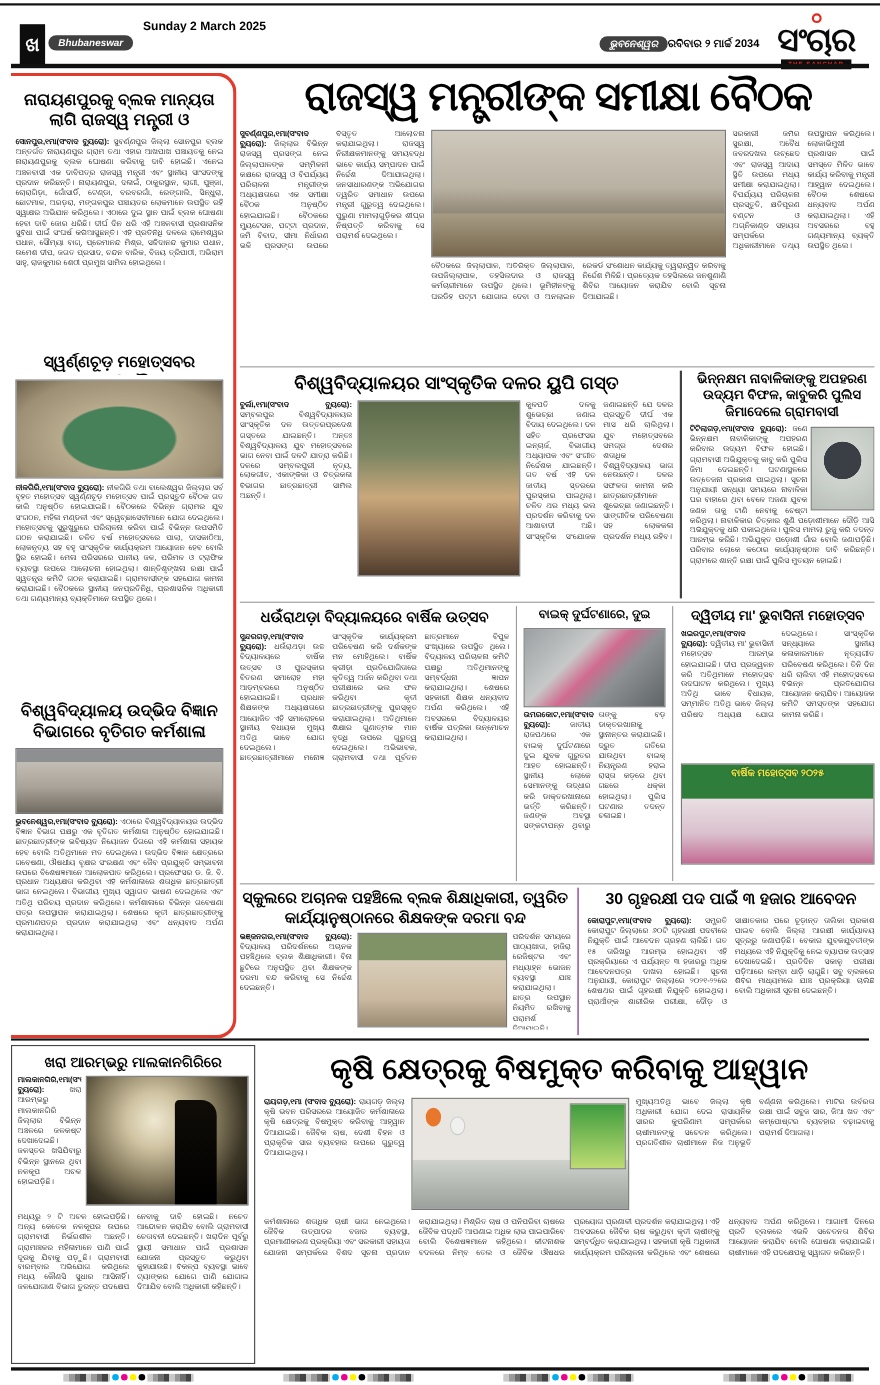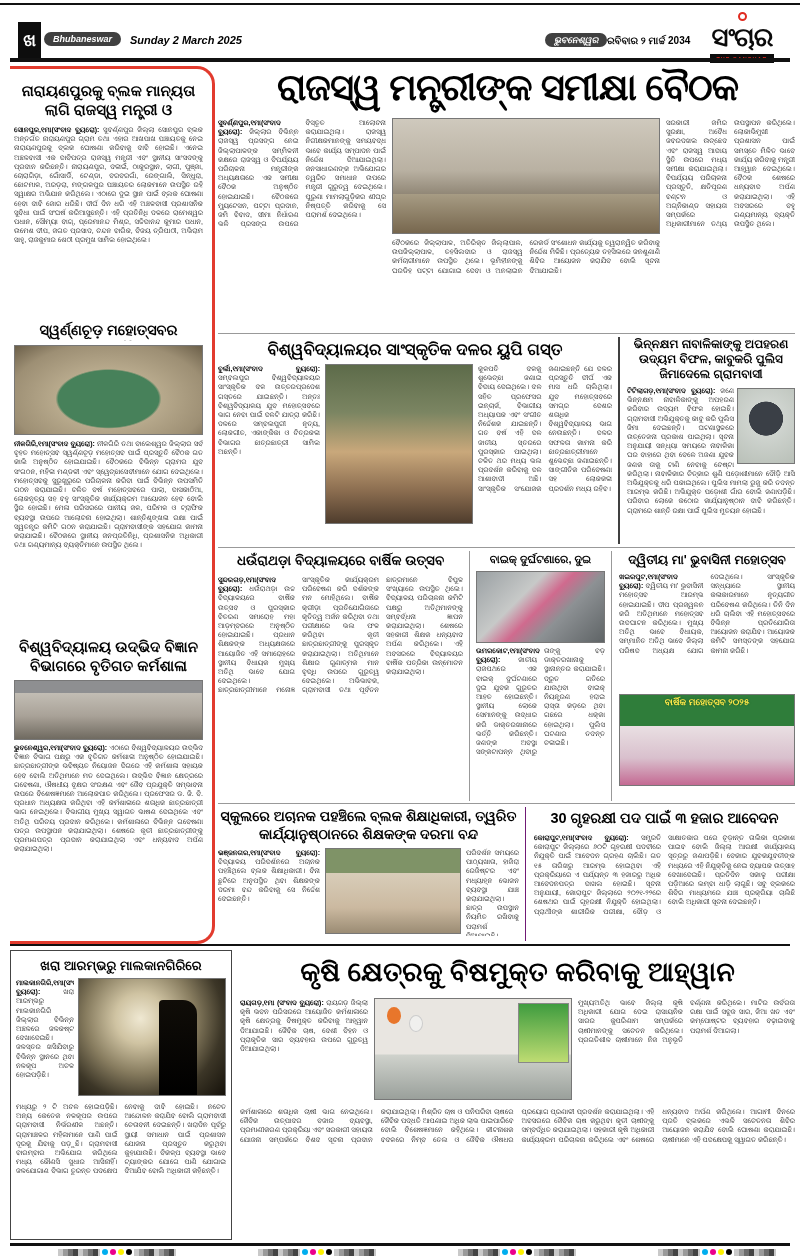--- a/index.html
+++ b/index.html
@@ -14,21 +14,21 @@
   .cols2 { column-count:2; column-gap:7px; }
   .cols3 { column-count:3; column-gap:7px; }
   .cols4 { column-count:4; column-gap:8px; }
   .photo { position:relative; overflow:hidden; border:1px solid #777; }
   
   .edition-box { position:absolute; left:18px; top:22px; width:23px; height:37px; background:#0d0d0d; color:#fff; font-size:17px; font-weight:bold; display:flex; align-items:center; justify-content:center; }
   .pill { position:absolute; background:#404040; color:#fff; font-size:9px; font-weight:bold; font-style:italic; border-radius:8px; padding:2px 9px; line-height:10px; }
   .hdr-date { position:absolute; font-size:11px; font-weight:bold; color:#000; }
   .logo-wrap { position:absolute; right:8px; top:12px; width:100px; text-align:center; }
   .logo-dot { position:absolute; left:46px; top:0px; width:9px; height:9px; border:2.5px solid #e02b20; border-radius:50%; background:#fff; }
-  .logo-text { font-size:26px; font-weight:900; letter-spacing:-1px; color:#0a0a0a; line-height:34px; margin-top:8px; }
+  .logo-text { font-size:30px; font-weight:900; letter-spacing:-1px; color:#0a0a0a; line-height:34px; margin-top:8px; }
   .logo-sub { margin:0 auto; width:64px; background:#0d0d0d; color:#e02b20; font-size:5.5px; font-weight:bold; letter-spacing:1px; padding:1.5px 0; }
   
   .left-rail { position:absolute; left:10px; top:66px; width:205px; height:878px; border-top:3px solid #e23b2e; border-right:3px solid #e23b2e; border-bottom:3px solid #e23b2e; border-radius:0 18px 18px 0; padding:8px 9px 6px 4px; overflow:hidden; }
   
   .ph-meeting { background:linear-gradient(180deg,#cfc9bd 0%,#b9b1a2 45%,#897f6e 70%,#6e6557 100%); }
   .ph-meeting:after { content:""; position:absolute; left:0; right:0; bottom:0; height:34%; background:linear-gradient(180deg,#a79c84,#77674e); }
   .ph-crowd { background:radial-gradient(ellipse at 50% 60%, #47815a 0%, #47815a 38%, #b7a98c 40%, #9d8f74 75%, #6b5f49 100%); }
   .ph-group { background:linear-gradient(180deg,#5d6b4a 0%,#7b8562 30%,#c9a87b 55%,#8a6c4f 80%,#4f3d2d 100%); }
   .ph-boy { background:radial-gradient(circle at 50% 40%, #3a3f46 0 32%, #cfd4cf 33%, #b9c0b8 100%); }
   .ph-bike { background:linear-gradient(135deg,#9aa0a3 0%,#c7c9c8 35%,#d06a8e 50%,#8d9194 65%,#5f6466 100%); }
@@ -53,21 +53,21 @@
 <body>
 
 <div class="page">
 
   <div class="rule" style="left:0;top:3px;width:800px;height:1.5px;"></div>
 
   <div class="edition-box">
       <span>ଖ</span>
     </div>
   <div class="pill" style="left:44px;top:32px;">Bhubaneswar</div>
-  <div class="hdr-date" style="left:130px;top:34px;font-style:italic;">Sunday 2 March 2025</div>
+  <div class="hdr-date" style="left:130px;top:18px;">Sunday 2 March 2025</div>
   <div class="pill" style="left:545px;top:33px;">ଭୁବନେଶ୍ୱର</div>
   <div class="hdr-date" style="left:607px;top:35px;font-size:10px;">ରବିବାର ୨ ମାର୍ଚ୍ଚ 2034</div>
   <div class="logo-wrap">
     <div class="logo-dot"></div>
     <div class="logo-text">ସଂଚାର</div>
     <div class="logo-sub">THE SANCHAR</div>
   </div>
   <div class="rule" style="left:10px;top:58px;width:780px;height:3.5px;"></div>
 
   <div class="left-rail">

